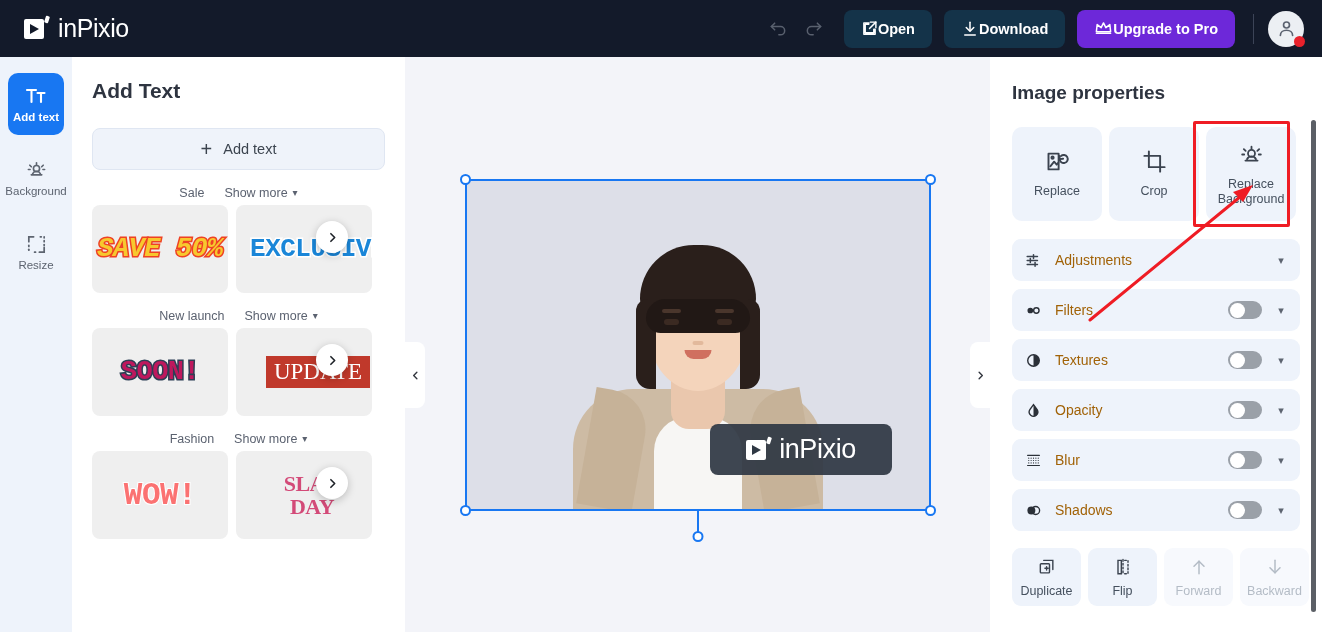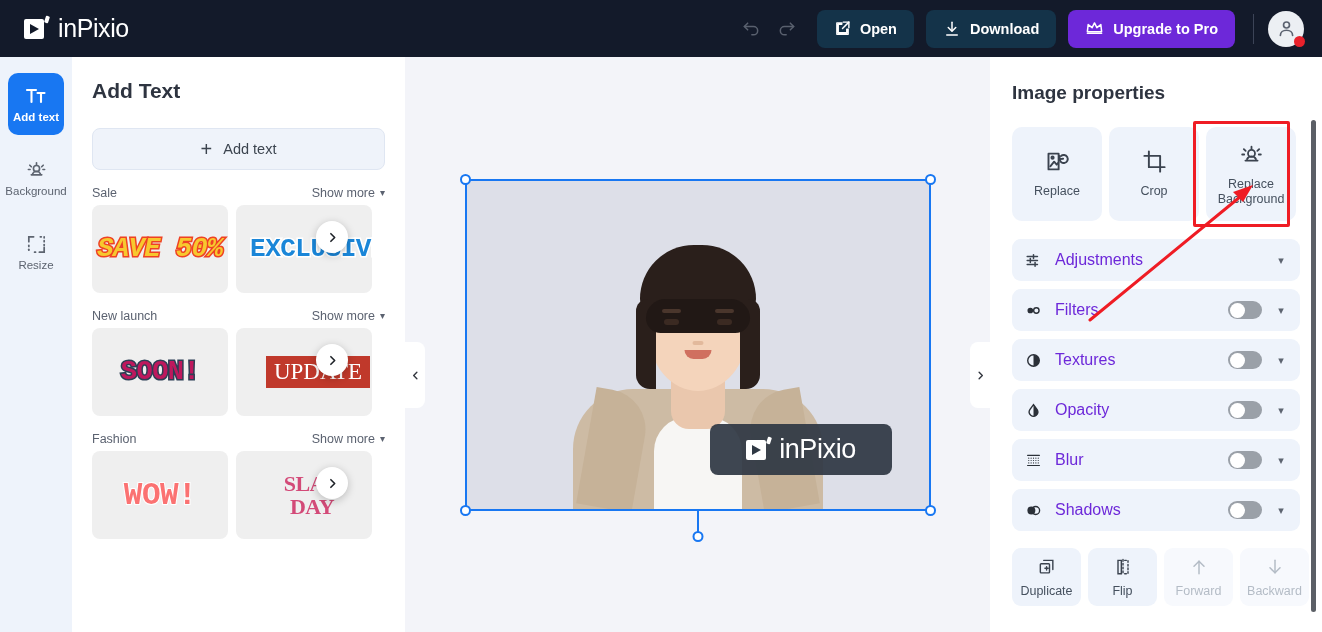--- a/index.html
+++ b/index.html
@@ -40,21 +40,21 @@
   .topbar-right {
     margin-left: auto; display: flex; align-items: center; gap: 0px; padding-right: 18px;
   }
   .icon-btn {
     width: 36px; height: 36px; display: flex; align-items: center; justify-content: center;
     border-radius: 6px; cursor: pointer;
   }
   .icon-btn svg { display: block; }
 
   .tb-btn {
-    display: flex; align-items: center; gap: 9px;
+    display: flex; align-items: center; 
     height: 38px; padding: 0 17px; border-radius: 8px;
     color: #ffffff; font-size: 14.5px; font-weight: 700; cursor: pointer;
     white-space: nowrap;
   }
   .tb-btn.dark { background: #143349; margin-left: 12px; }
   .tb-btn.orange { background: #6d28d9; margin-left: 12px; }
   .tb-sep {
     width: 1px; height: 30px; background: #3c4457; margin: 0 14px 0 18px;
   }
   .avatar {
@@ -96,21 +96,21 @@
   .add-text-btn {
     margin: 25px 20px 0 20px; height: 42px;
     background: #eff3fa; border: 1px solid #dfe6f2; border-radius: 8px;
     display: flex; align-items: center; justify-content: center; gap: 11px;
     cursor: pointer; color: #3c444f; font-size: 14.5px;
   }
   .plus { font-size: 20px; line-height: 1; color: #3c444f; font-weight: 400; }
 
   .cat { margin: 16px 20px 0 20px; }
   .cat-head {
-    display: flex; align-items: center; justify-content: space-between;
+    display: flex; align-items: center; justify-content: center;
     font-size: 12.5px; color: #5b6270; margin-bottom: 5px; gap: 20px;
   }
   .show-more {
     display: flex; align-items: center; gap: 5px; cursor: pointer;
     font-size: 12.5px; color: #5b6270;
   }
   .chev { font-size: 10px; line-height: 1; }
   .thumbs { position: relative; display: flex; gap: 8px; }
   .thumb {
     width: 136px; height: 88px; border-radius: 8px; background: #efefef;
@@ -294,21 +294,21 @@
   .arrow-svg {
     position: absolute; left: 1070px; top: 180px; width: 200px; height: 150px;
     z-index: 10; pointer-events: none;
   }
 
   .pr-rows { margin: 18px 22px 0 22px; display: flex; flex-direction: column; gap: 8px; }
   .pr-row {
     height: 42px; background: #eef3fb; border-radius: 9px;
     display: flex; align-items: center; padding: 0 12px; gap: 12px; cursor: pointer;
   }
-  .pr-row .rlabel { font-size: 16px; color: #6d28d9; flex: 1; }
+  .pr-row .rlabel { font-size: 14px; color: #a16207; flex: 1; }
   .toggle {
     width: 34px; height: 18px; border-radius: 10px; background: #9aa0a8;
     position: relative; flex: 0 0 auto; cursor: pointer;
   }
   .toggle .knob {
     position: absolute; left: 1.5px; top: 1.5px; width: 15px; height: 15px;
     border-radius: 50%; background: #ffffff;
   }
   .rchev { font-size: 11px; color: #5d6470; width: 14px; text-align: center; }
 

